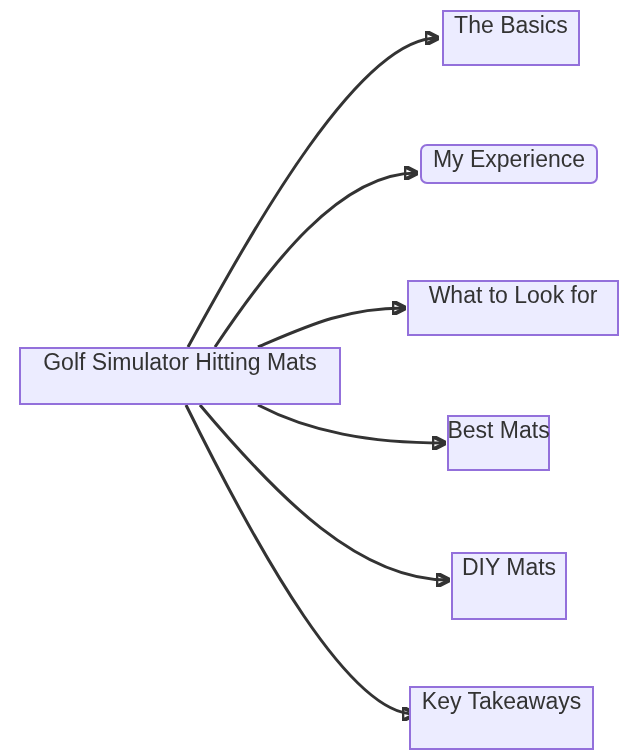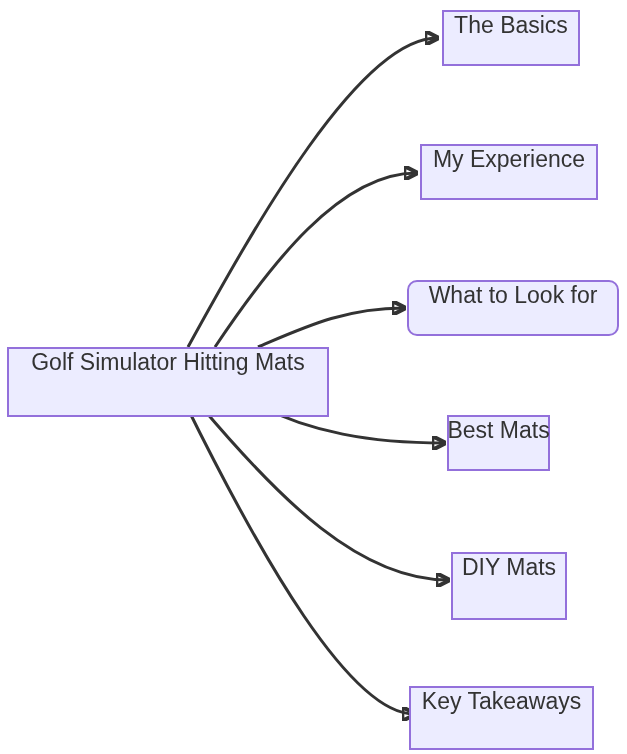--- a/index.html
+++ b/index.html
@@ -54,33 +54,33 @@
       </marker>
     </defs>
     <path d="M 188,347 C 255,225 360,38 437,38" marker-end="url(#arrowhead)"></path>
     <path d="M 215,347 C 270,265 340,173 416,173" marker-end="url(#arrowhead)"></path>
     <path d="M 258,347 C 305,327 345,308 404,308" marker-end="url(#arrowhead)"></path>
     <path d="M 258,405 C 310,432 370,443 444,443" marker-end="url(#arrowhead)"></path>
     <path d="M 200,405 C 280,500 360,580 448,580" marker-end="url(#arrowhead)"></path>
     <path d="M 186,405 C 260,555 350,714 414,714" marker-end="url(#arrowhead)"></path>
   </svg>
 
-  <div class="node" style="left:7px; top:347px; width:322px; height:70px;">
+  <div class="node" style="left:19px; top:347px; width:322px; height:58px;">
     <span class="node-label">Golf Simulator Hitting Mats</span>
   </div>
 
   <div class="node" style="left:442px; top:10px; width:138px; height:56px;">
     <span class="node-label">The Basics</span>
   </div>
 
-  <div class="node" style="left:420px; top:144px; width:178px; height:56px;">
+  <div class="node" style="left:420px; top:144px; width:178px; height:40px;border-radius:7px;">
     <span class="node-label">My Experience</span>
   </div>
 
-  <div class="node" style="left:407px; top:280px; width:212px; height:56px;border-radius:10px;">
+  <div class="node" style="left:407px; top:280px; width:212px; height:56px;">
     <span class="node-label">What to Look for</span>
   </div>
 
   <div class="node" style="left:447px; top:415px; width:103px; height:56px;">
     <span class="node-label">Best Mats</span>
   </div>
 
   <div class="node" style="left:451px; top:552px; width:116px; height:68px;">
     <span class="node-label">DIY Mats</span>
   </div>

